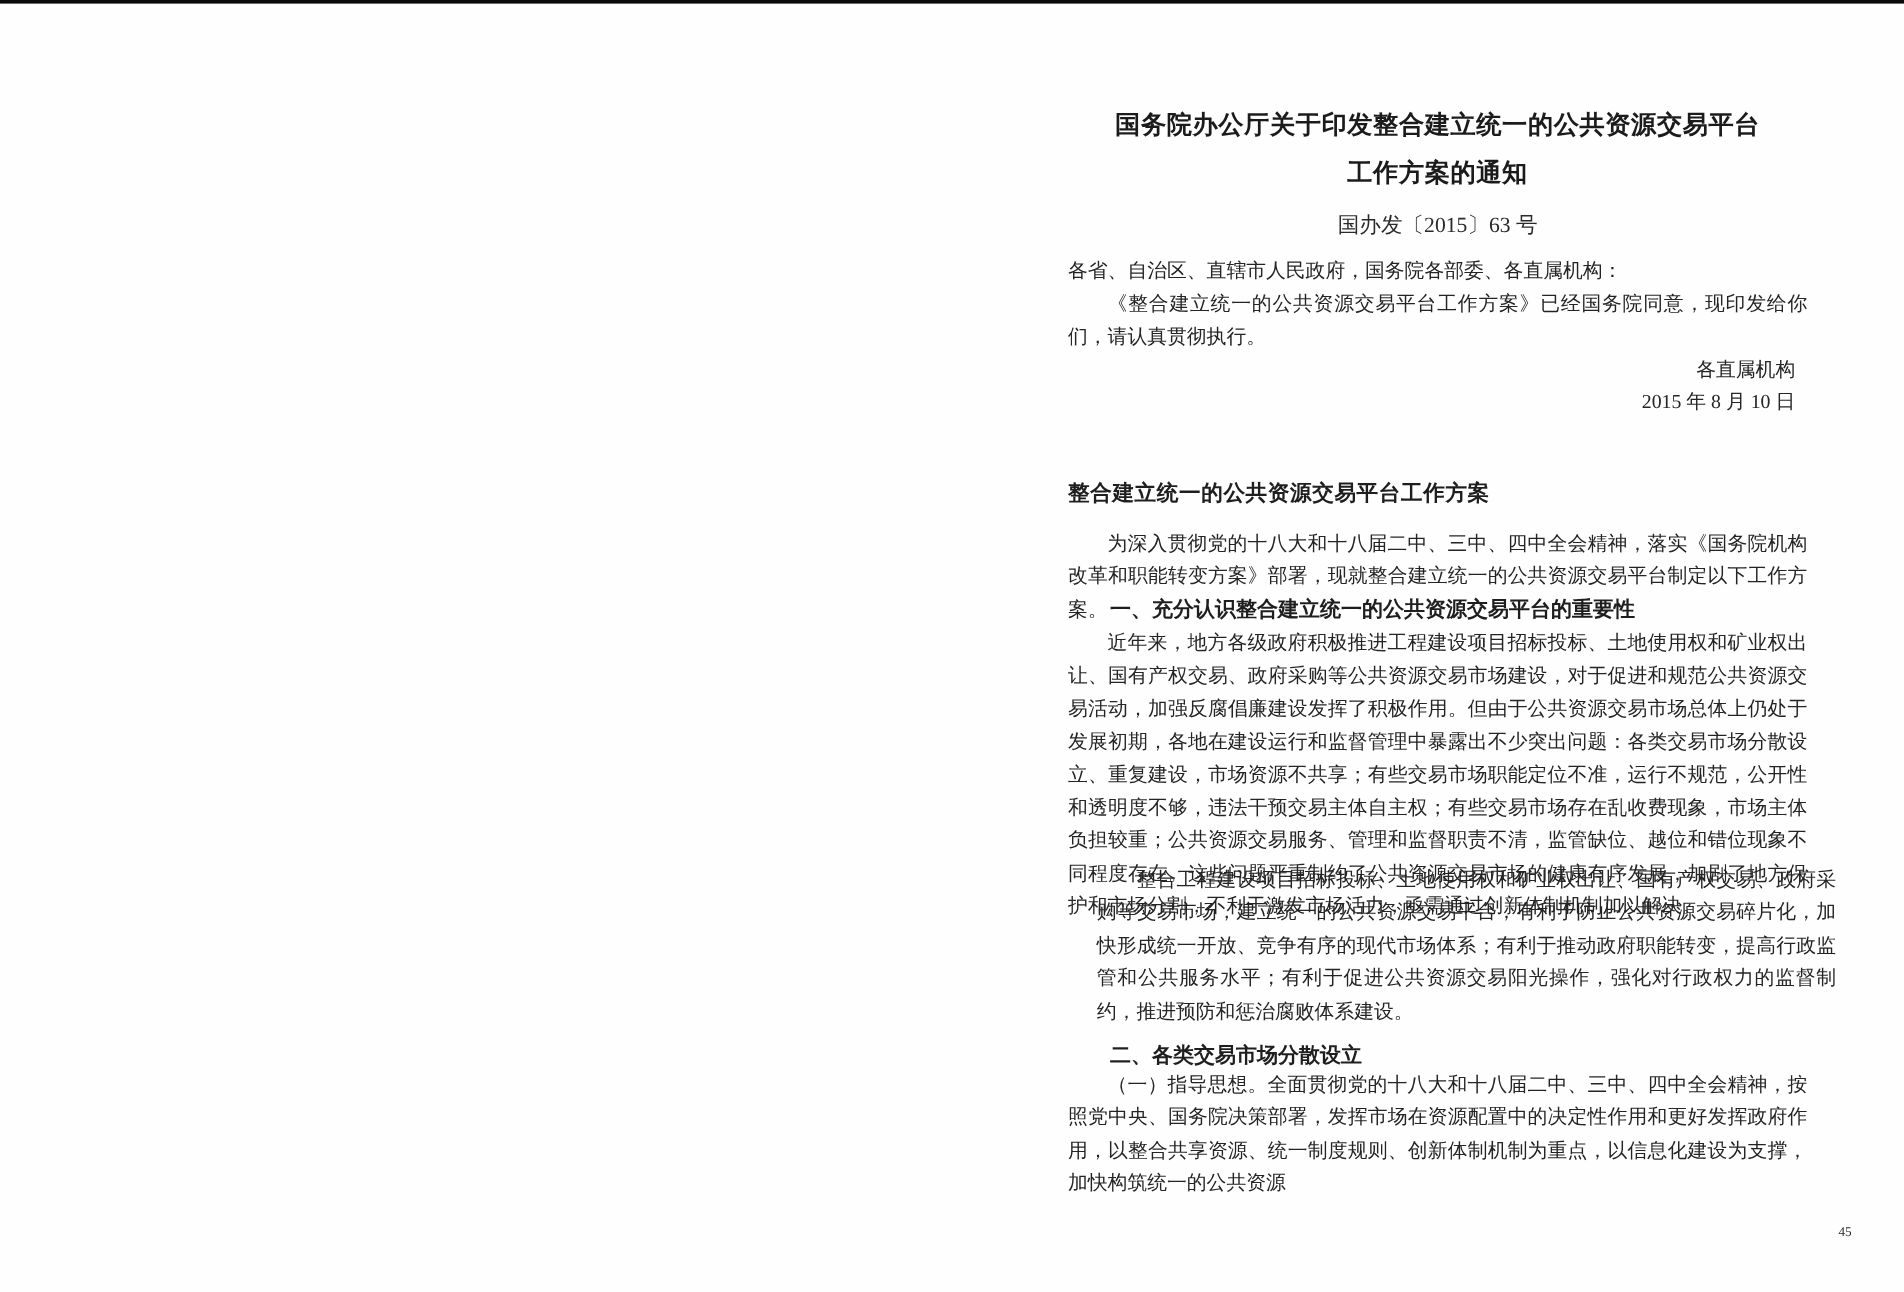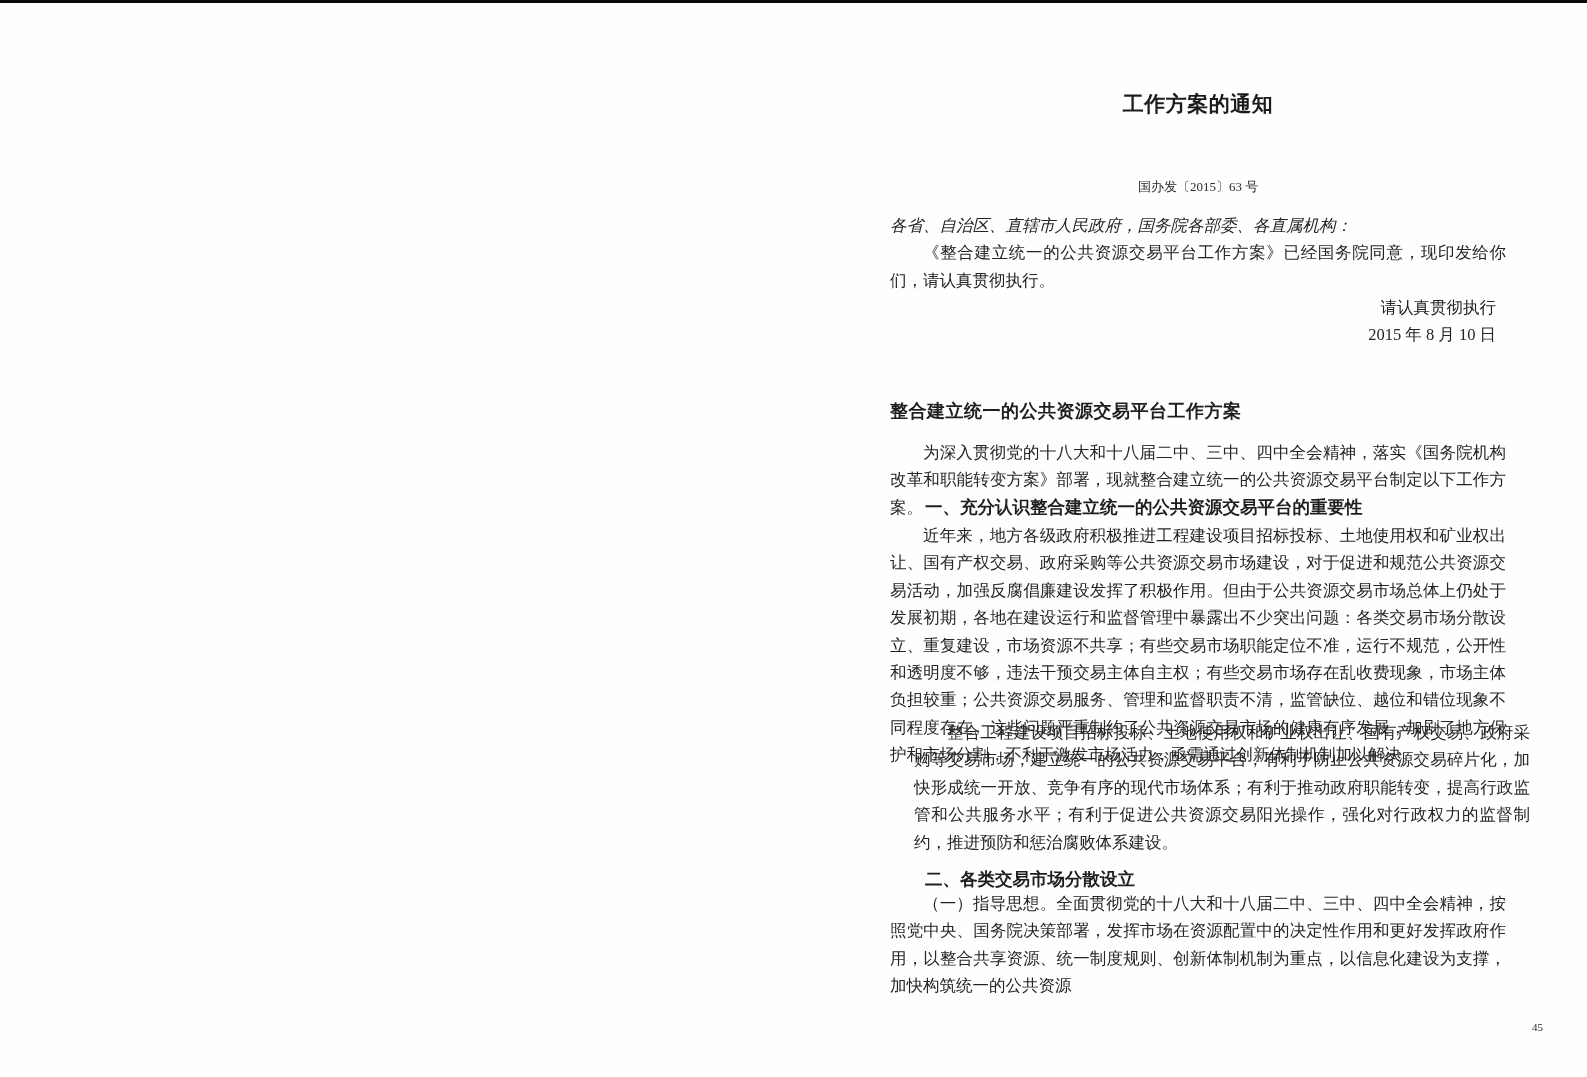--- a/index.html
+++ b/index.html
@@ -41,38 +41,38 @@
     line-height: 40px;
     letter-spacing: 0.5px;
     color: #1b1b1b;
   }
   .doc-number {
     position: absolute;
     top: 176px;
     left: 0;
     width: 100%;
     text-align: center;
-    font-size: 13px;
+    font-size: 18px;
     line-height: 22px;
     color: #2a2a2a;
   }
   .body-text {
     font-size: 16.5px;
     line-height: 27.4px;
     text-align: justify;
     text-align-last: left;
     color: #242424;
   }
   .salutation-block {
     position: absolute;
     top: 212px;
     left: 0;
     width: 100%;
   }
-  .no-indent { text-indent: 0; margin: 0; font-style: italic; }
+  .no-indent { text-indent: 0; margin: 0; }
   .indent { text-indent: 2em; margin: 0; }
   .signoff {
     position: absolute;
     top: 294px;
     left: 0;
     width: 100%;
     text-align: right;
     padding-right: 10px;
     box-sizing: border-box;
     font-size: 16.5px;
@@ -125,32 +125,33 @@
 </style>
 </head>
 <body>
 
 <div class="page">
   <div class="scan-edge-top"></div>
 
   <div class="column">
 
     <div class="doc-title">
+      <div>国务院办公厅关于印发整合建立统一的公共资源交易平台</div>
       <div>工作方案的通知</div>
     </div>
 
     <div class="doc-number">国办发〔2015〕63 号</div>
 
     <div class="salutation-block body-text">
       <p class="no-indent">各省、自治区、直辖市人民政府，国务院各部委、各直属机构：</p>
       <p class="indent">《整合建立统一的公共资源交易平台工作方案》已经国务院同意，现印发给你们，请认真贯彻执行。</p>
     </div>
 
     <div class="signoff">
-      <div>请认真贯彻执行</div>
+      <div>各直属机构</div>
       <div>2015 年 8 月 10 日</div>
     </div>
 
     <div class="plan-title">整合建立统一的公共资源交易平台工作方案</div>
 
     <div class="plan-intro body-text">
       <p class="indent">为深入贯彻党的十八大和十八届二中、三中、四中全会精神，落实《国务院机构改革和职能转变方案》部署，现就整合建立统一的公共资源交易平台制定以下工作方案。</p>
     </div>
 
     <h2 class="section-heading heading-1">一、充分认识整合建立统一的公共资源交易平台的重要性</h2>

